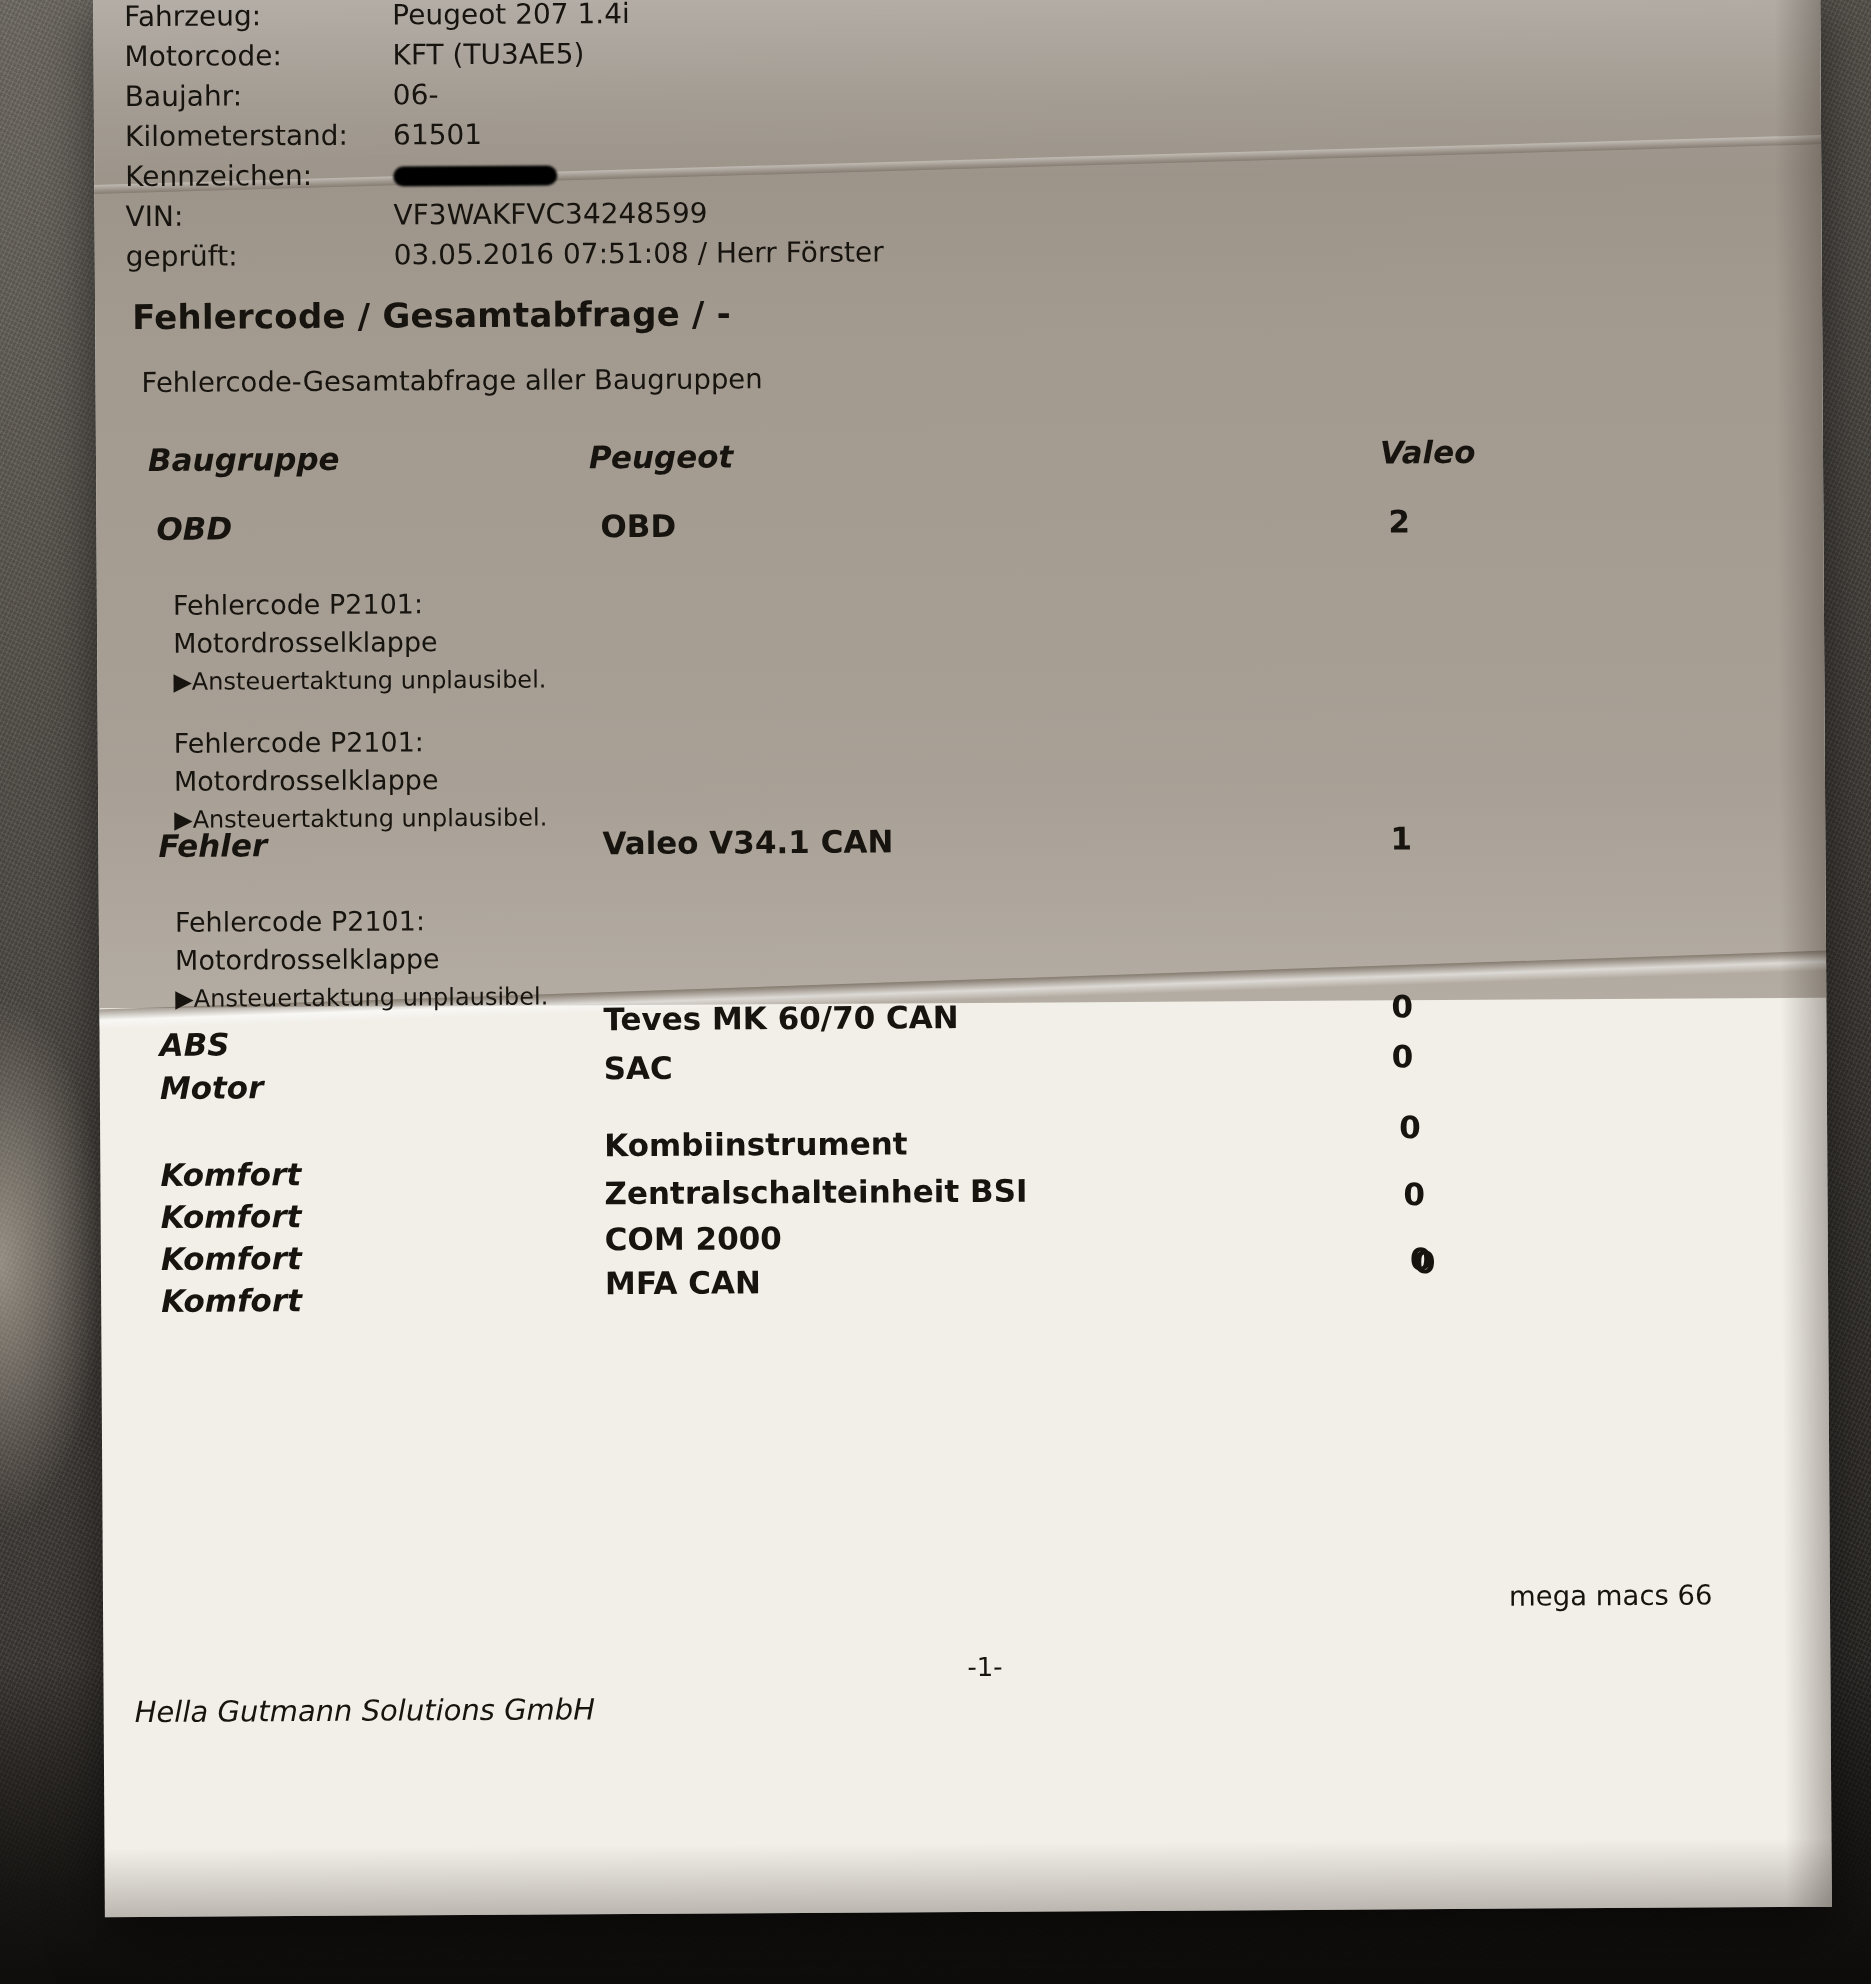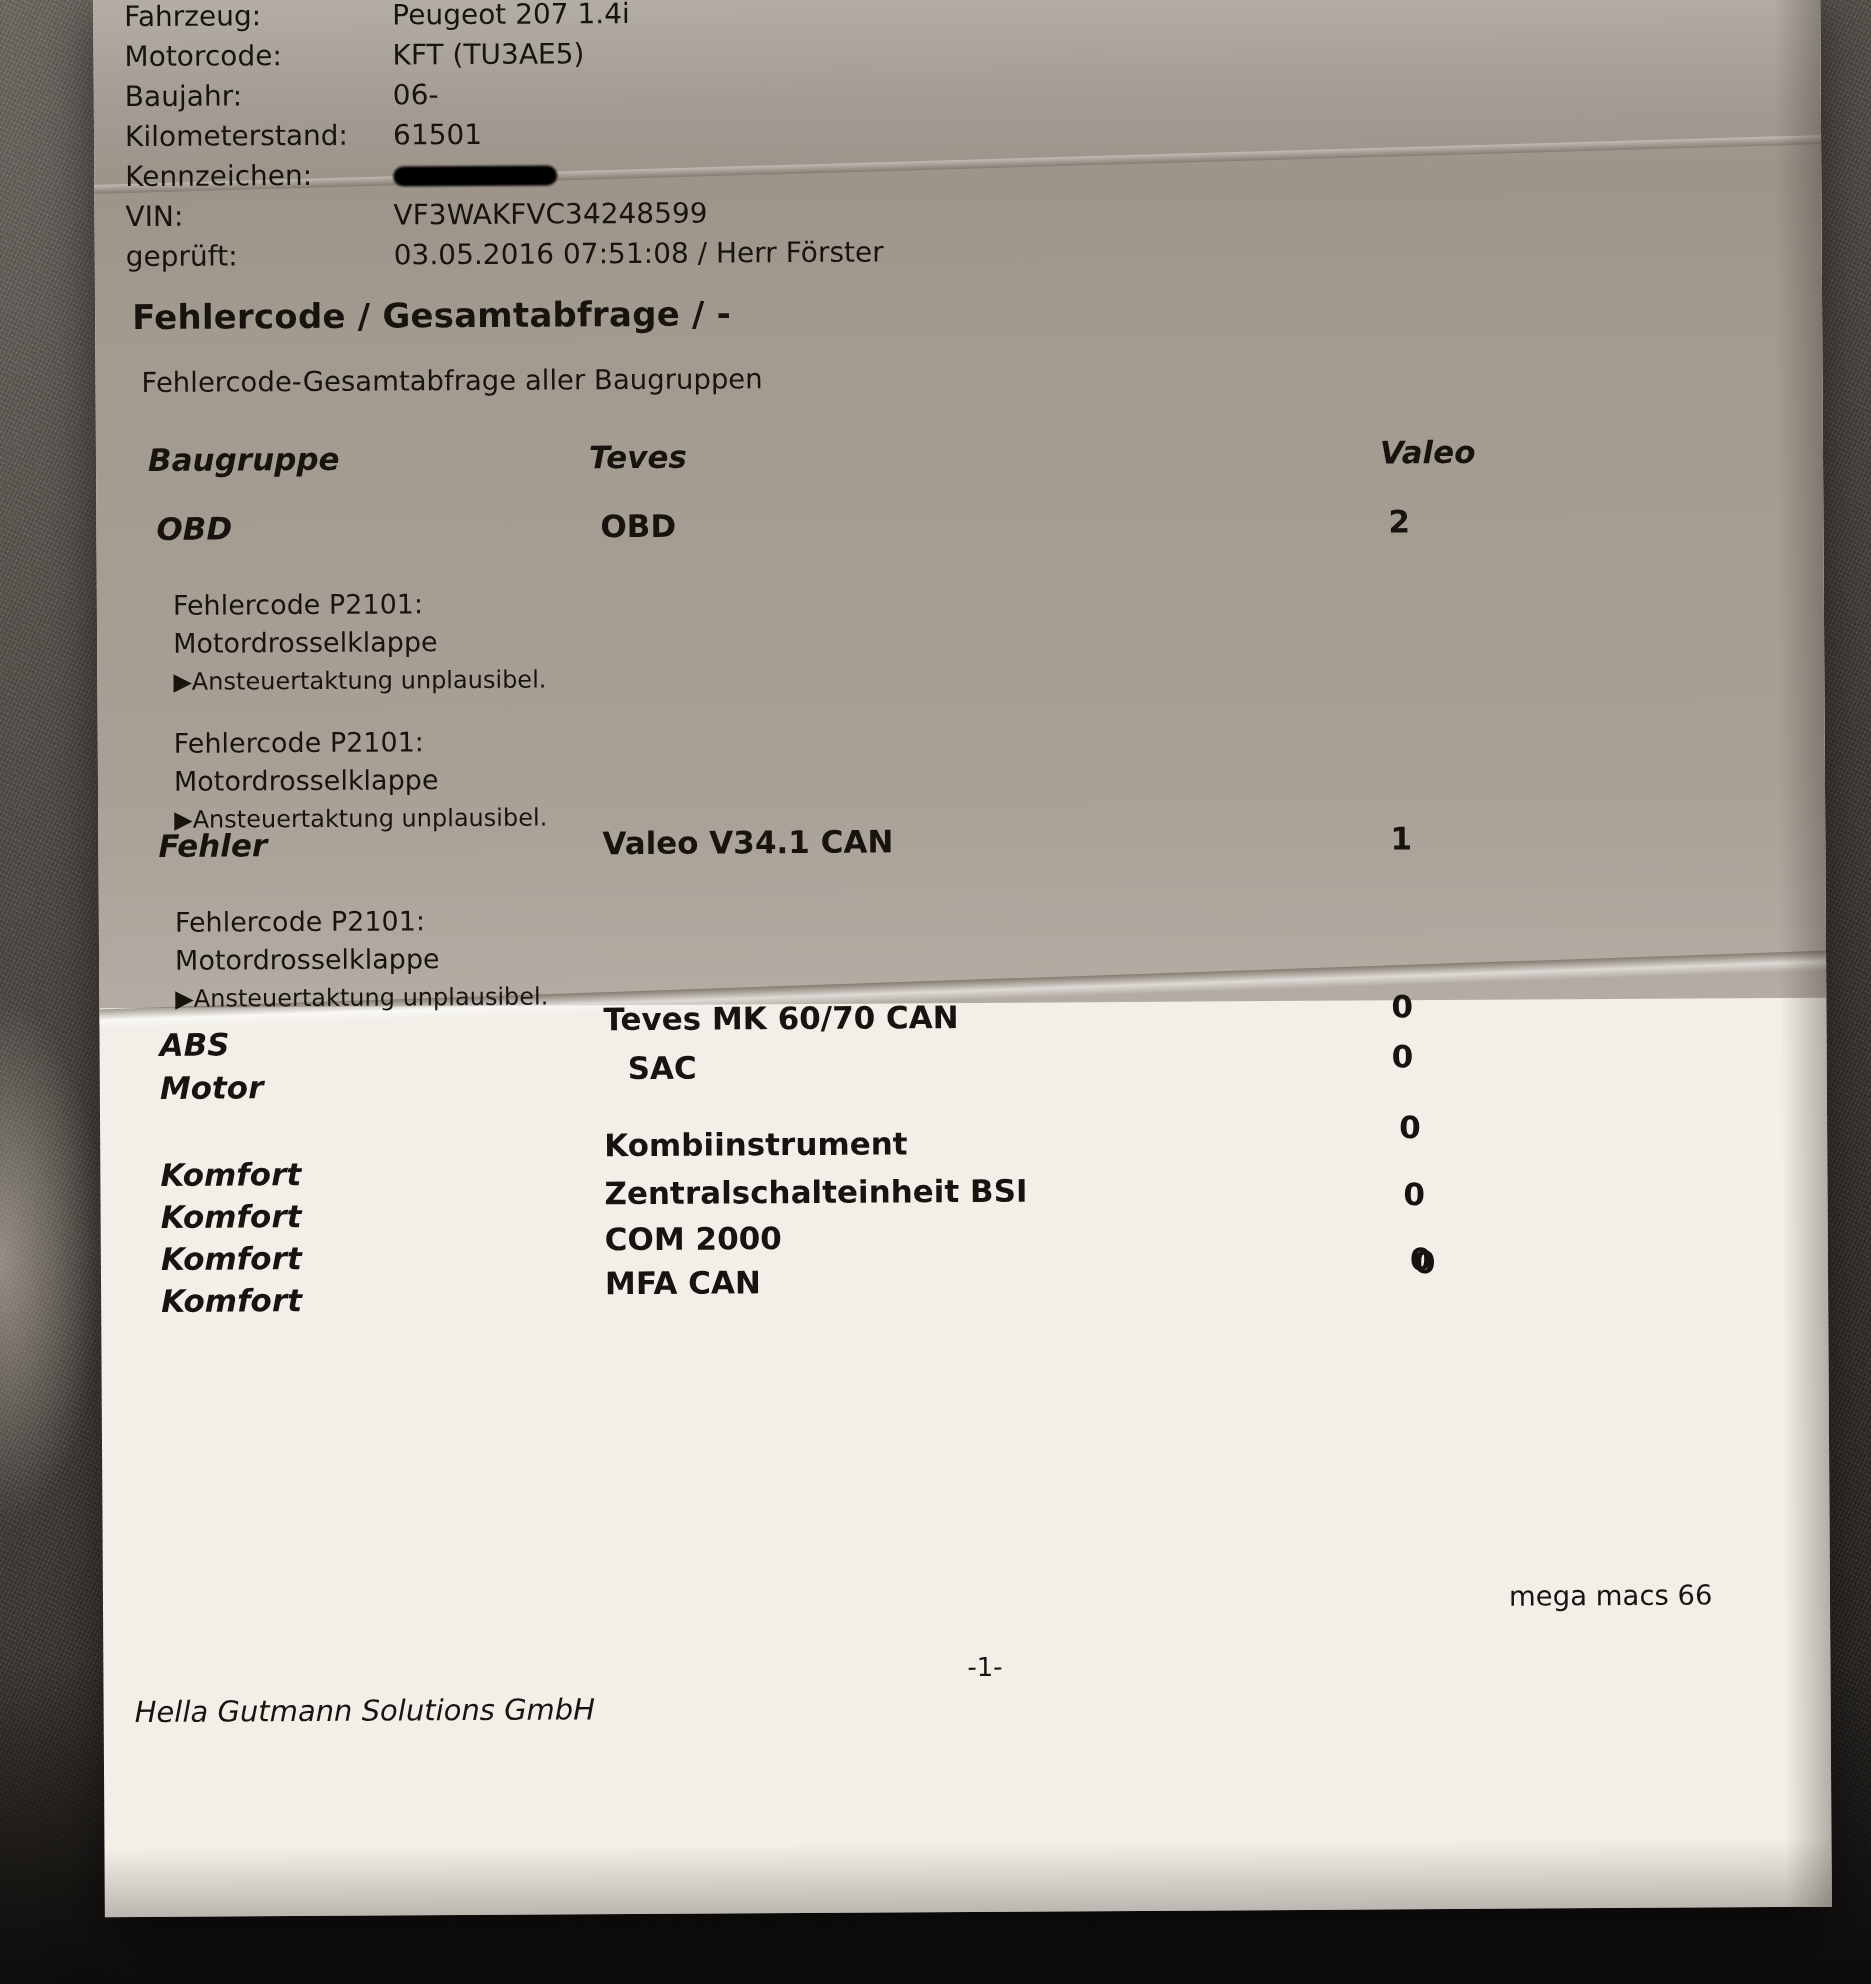--- a/index.html
+++ b/index.html
@@ -250,21 +250,21 @@
         <div class="hlabel">geprüft:</div>
         <div class="hvalue">03.05.2016  07:51:08 / Herr Förster</div>
       </div>
     </div>
 
     <div class="section-title">Fehlercode / Gesamtabfrage / -</div>
     <div class="section-sub">Fehlercode-Gesamtabfrage aller Baugruppen</div>
 
     <div class="table-head">
       <span class="col-group">Baugruppe</span>
-      <span class="col-system">Teves</span>
+      <span class="col-system">Peugeot</span>
       <span class="col-err">Valeo</span>
     </div>
 
     <div class="row" style="top:520px;">
       <span class="col-group">OBD</span>
       <span class="col-system">OBD</span>
       <span class="col-err">2</span>
     </div>
     <div class="fault-block" style="top:596px;">
       <div>Fehlercode P2101:</div>
@@ -288,21 +288,21 @@
       <div class="arrow">▶Ansteuertaktung unplausibel.</div>
     </div>
 
     <div class="row" style="top:1036px;">
       <span class="col-group">ABS</span>
       <span class="col-system" style="top:-23px;position:absolute;">Teves MK 60/70 CAN</span>
       <span class="col-err" style="top:-31px;position:absolute;">0</span>
     </div>
     <div class="row" style="top:1079px;">
       <span class="col-group">Motor</span>
-      <span class="col-system" style="top:-17px;position:absolute;margin-left:24px;">SAC</span>
+      <span class="col-system" style="top:-17px;position:absolute;">SAC</span>
       <span class="col-err" style="top:-24.5px;position:absolute;">0</span>
     </div>
     <div class="row" style="top:1166px;">
       <span class="col-group">Komfort</span>
       <span class="col-system" style="top:-27px;position:absolute;">Kombiinstrument</span>
       <span class="col-err" style="top:-40px;position:absolute;left:1299px;">0</span>
     </div>
     <div class="row" style="top:1208px;">
       <span class="col-group">Komfort</span>
       <span class="col-system" style="top:-21.4px;position:absolute;">Zentralschalteinheit BSI</span>

